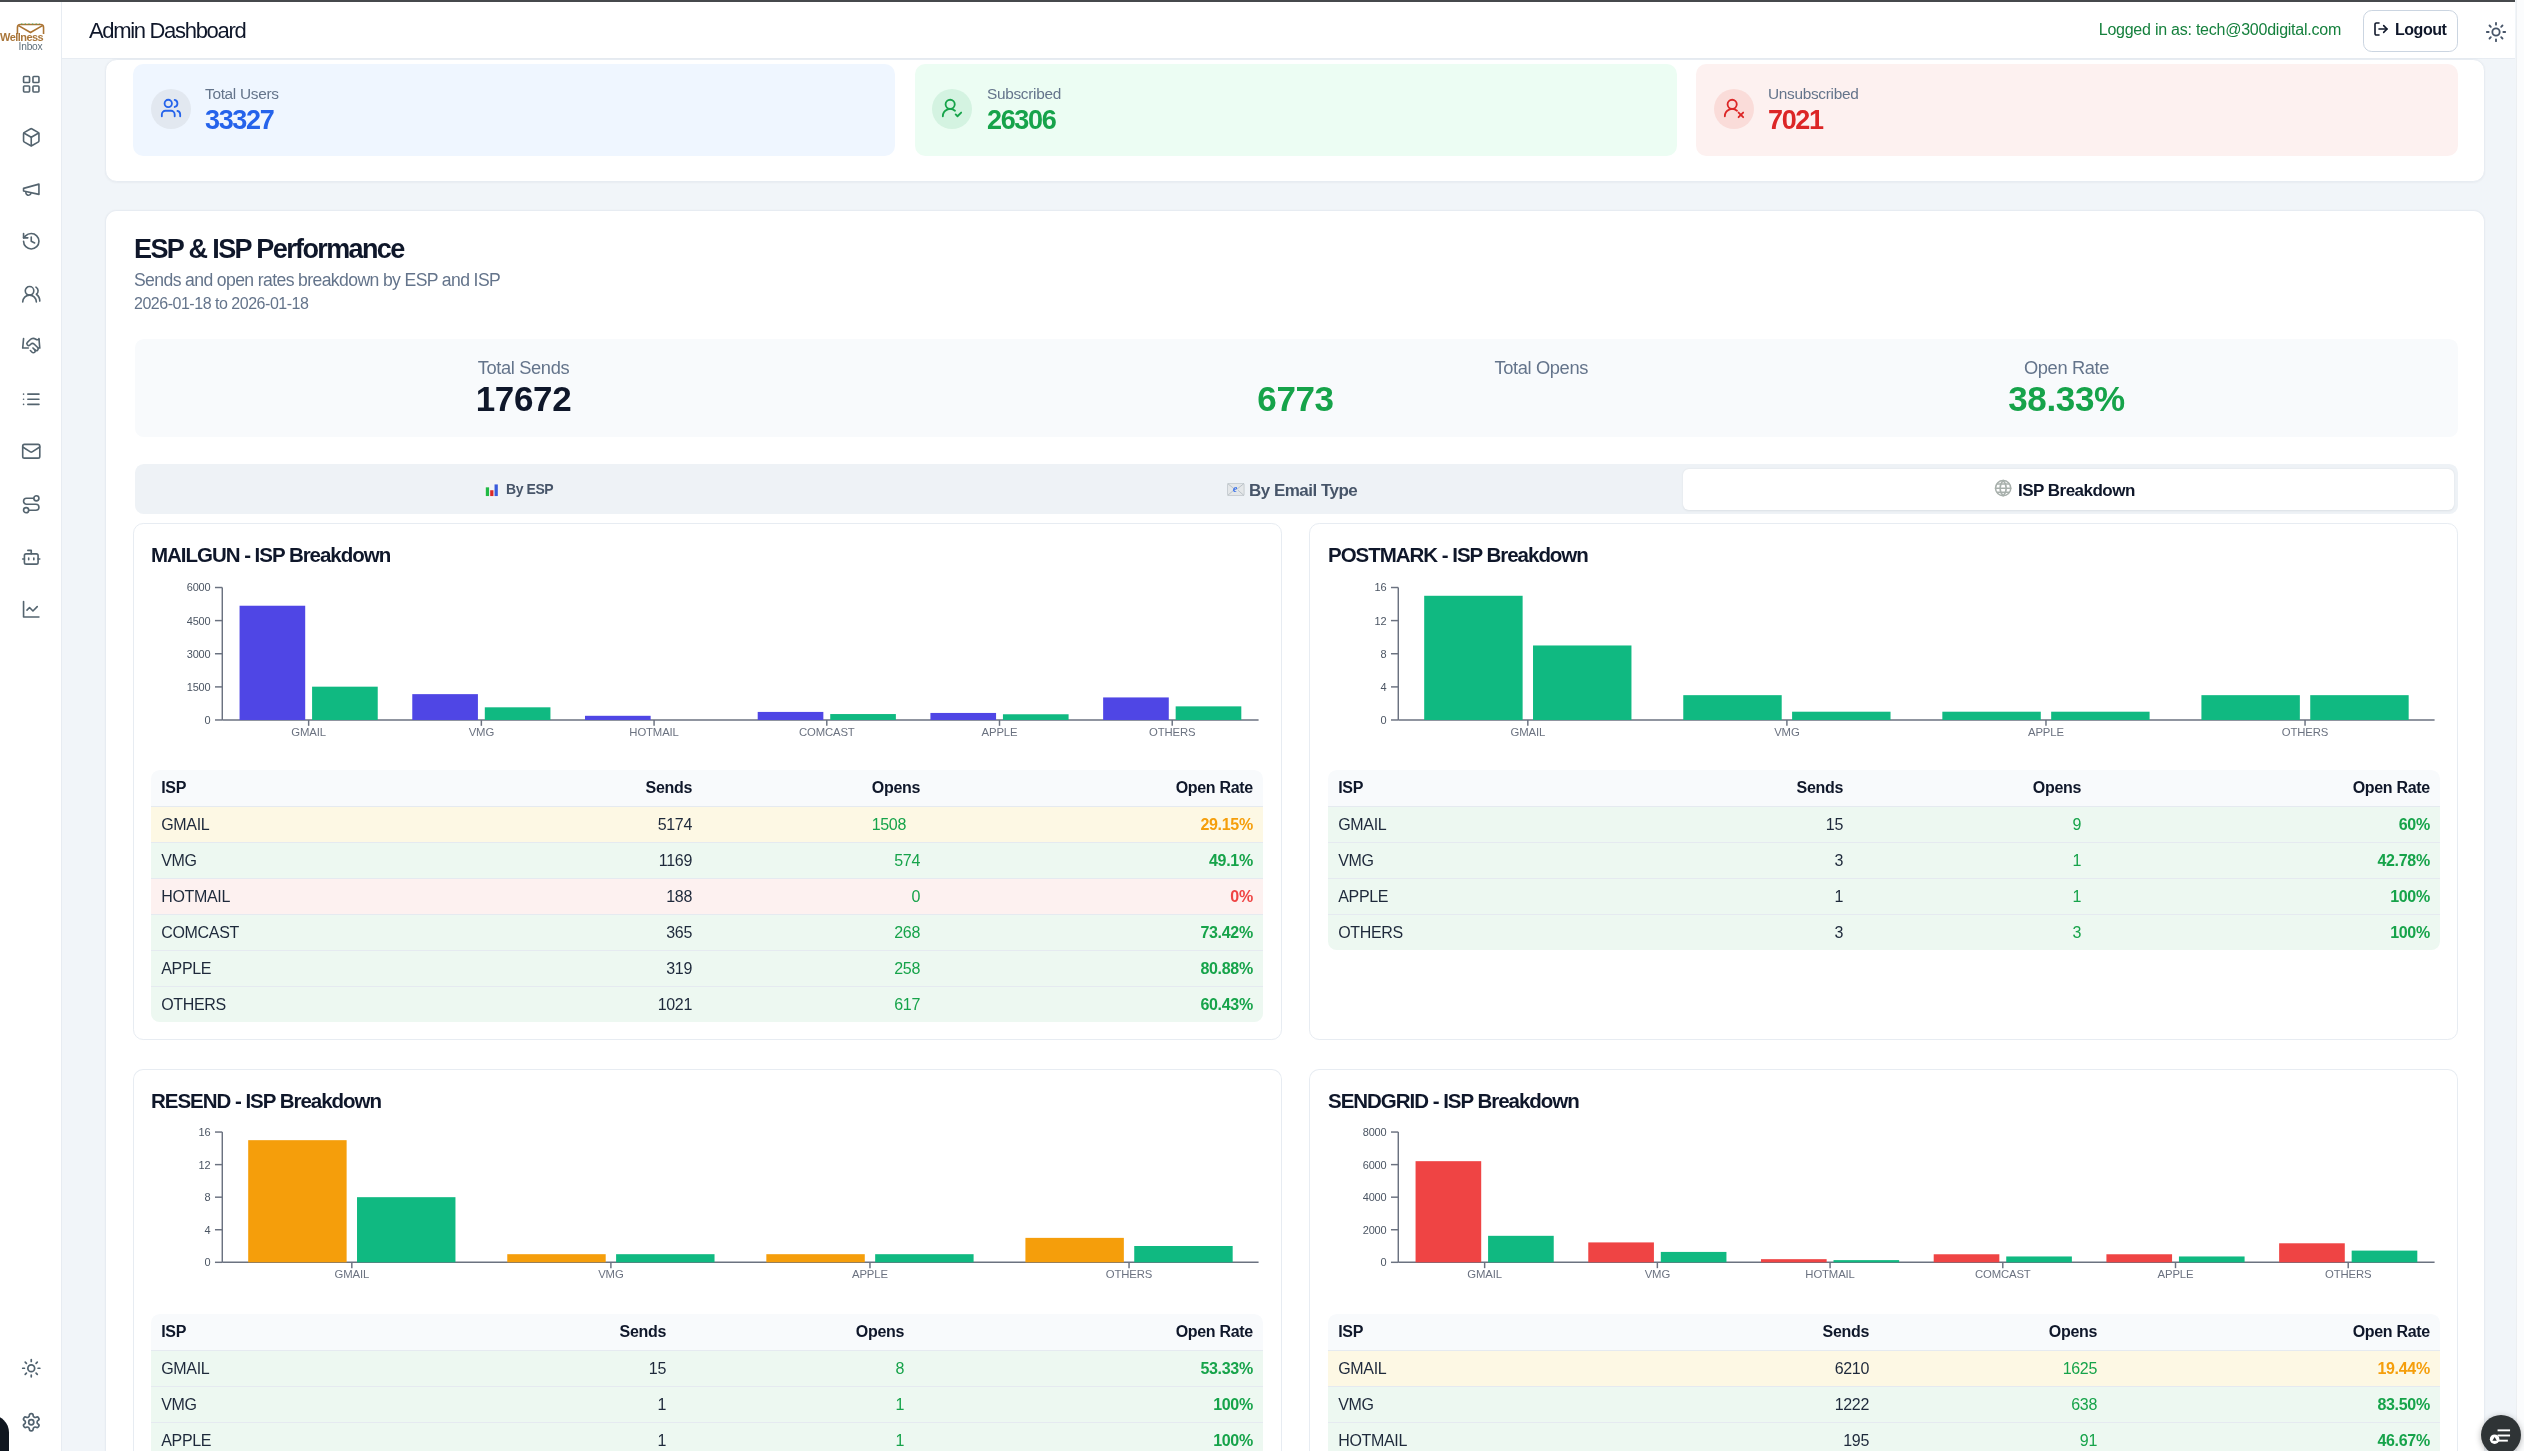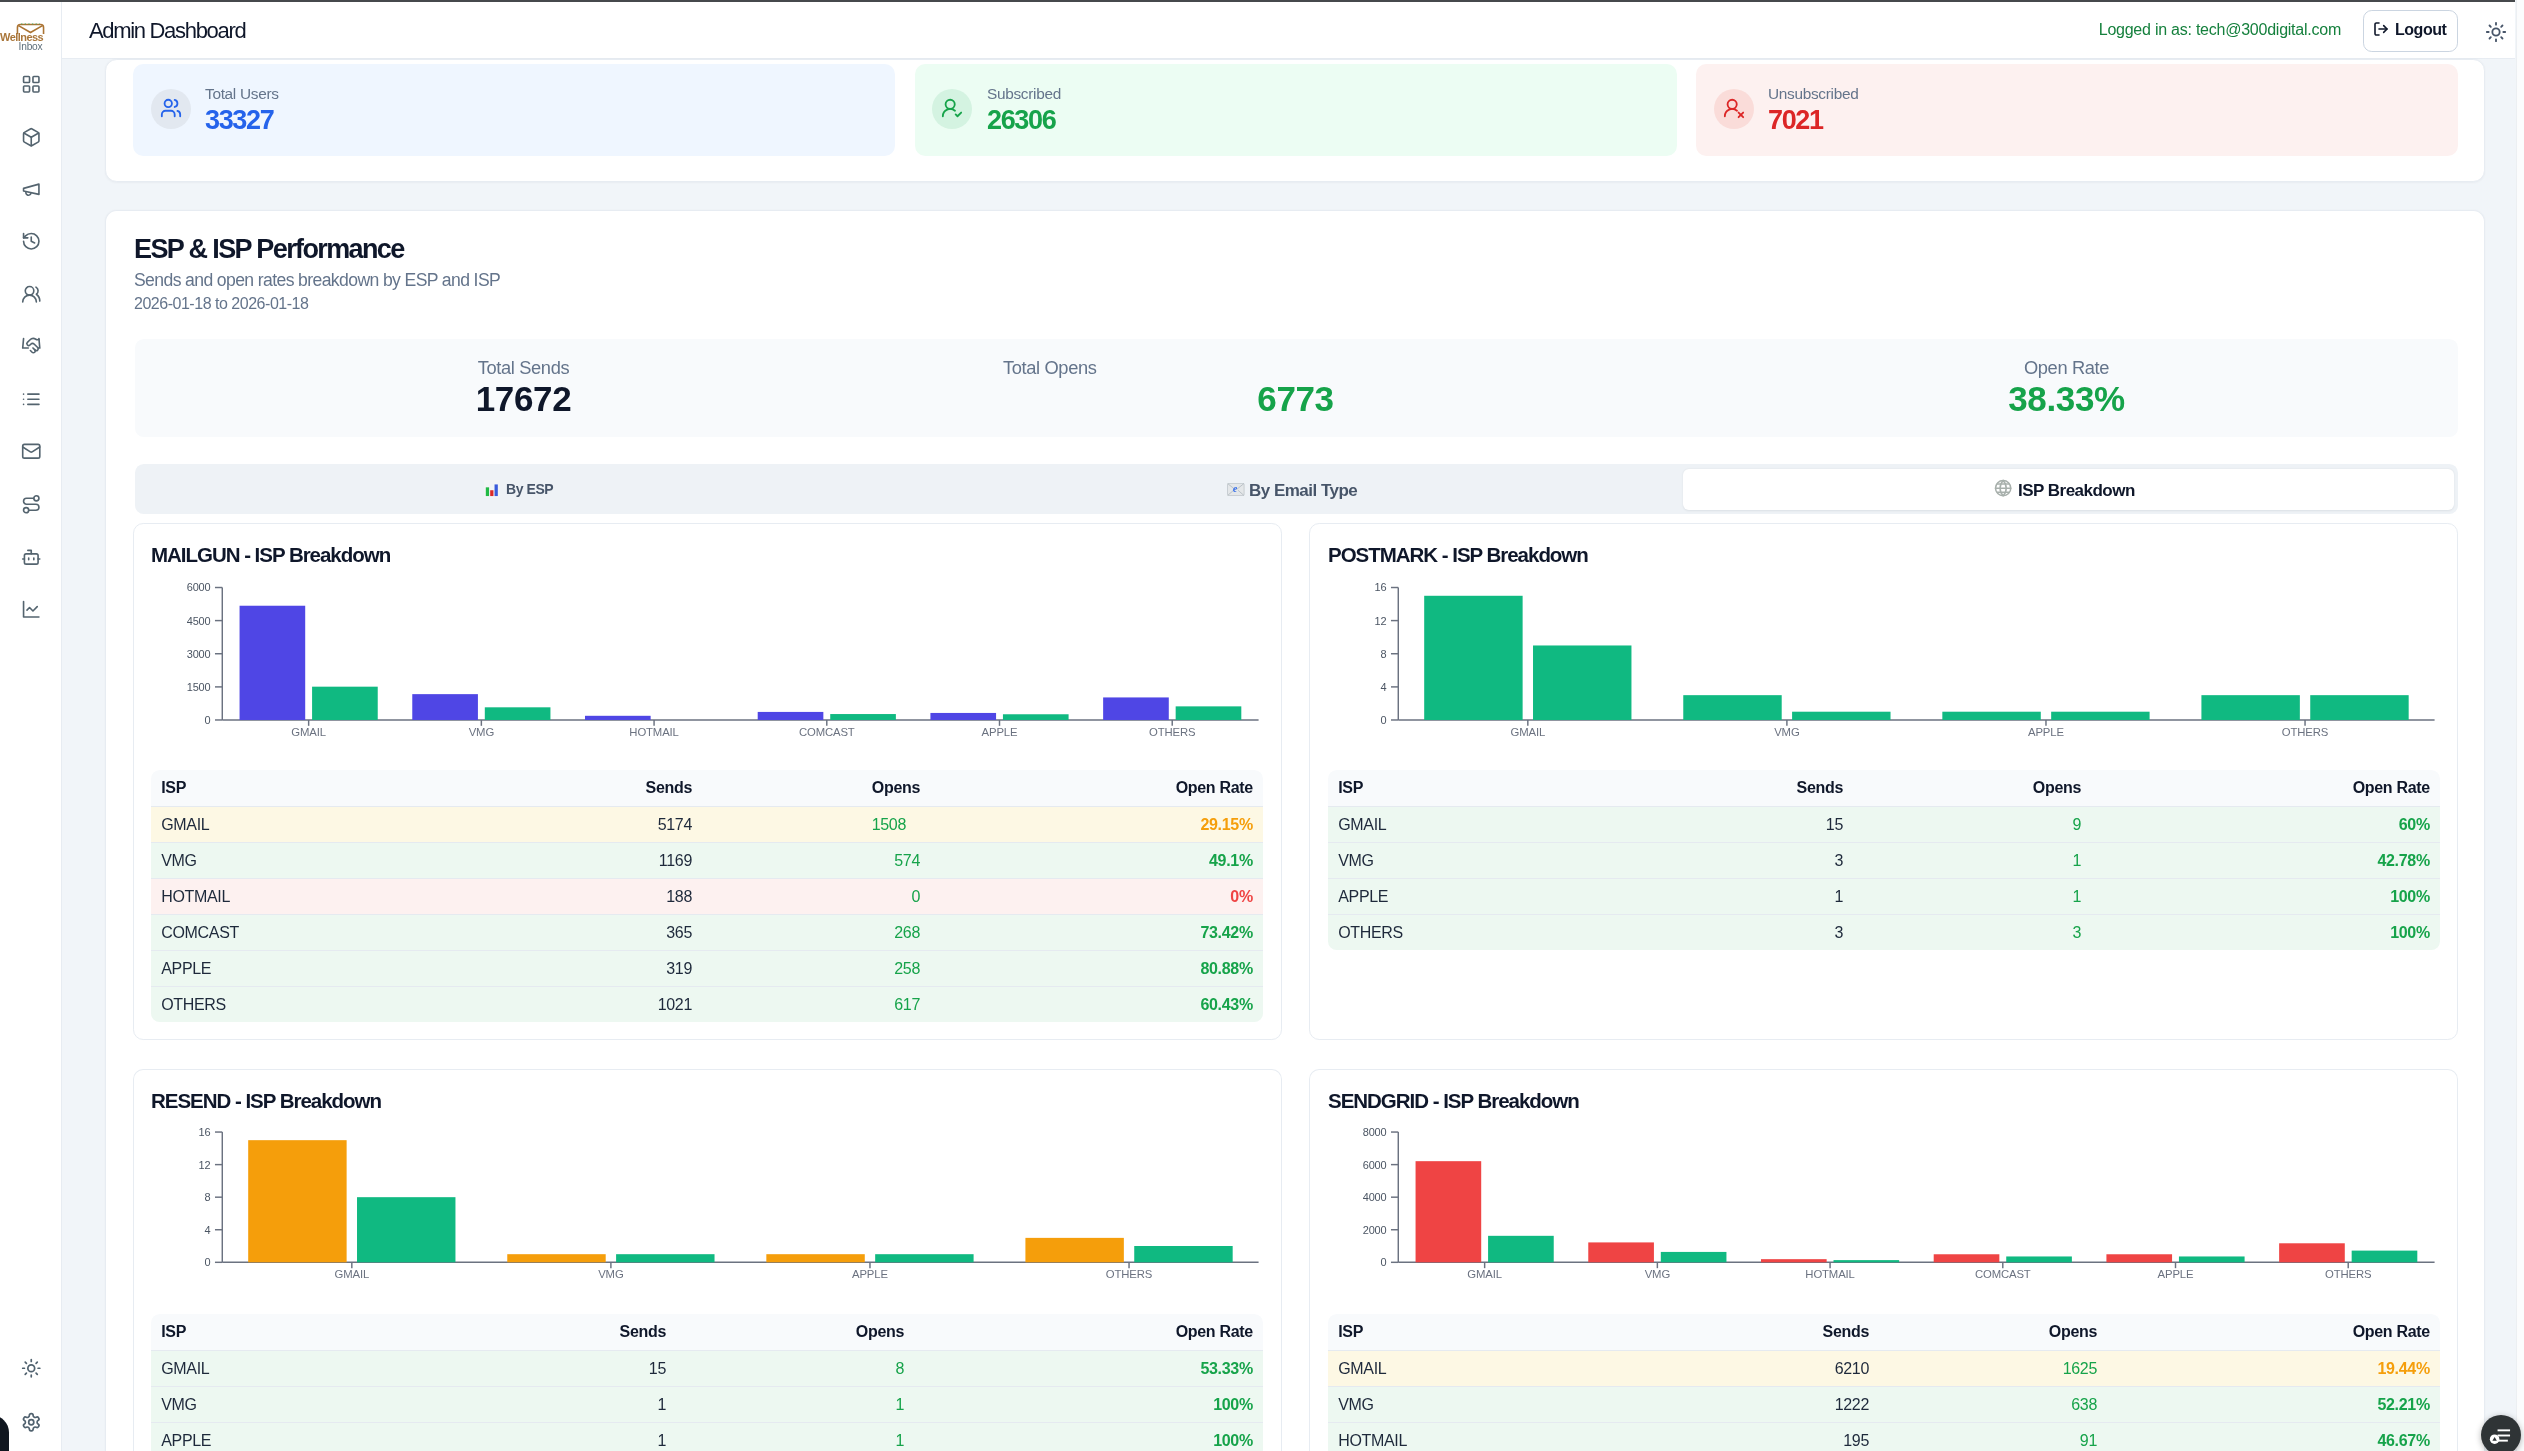--- a/index.html
+++ b/index.html
@@ -166,21 +166,21 @@
   </svg>
 <div class="statlabel" style="left:1768px;top:86px">Unsubscribed</div>
 <div class="statval" style="left:1768px;top:107px;color:#dc2626">7021</div>
 <div class="card" style="left:105px;top:210px;width:2380px;height:1281px;border-bottom:none"></div>
 <div class="t" style="left:134px;top:236px;font-size:27px;font-weight:bold;color:#0f172a;letter-spacing:-0.06em">ESP &amp; ISP Performance</div>
 <div class="t" style="left:134px;top:272px;font-size:17.6px;color:#64748b;letter-spacing:-0.035em">Sends and open rates breakdown by ESP and ISP</div>
 <div class="t" style="left:134px;top:296px;font-size:16px;color:#64748b;letter-spacing:-0.03em">2026-01-18 to 2026-01-18</div>
 <div class="abs" style="left:135px;top:339px;width:2323px;height:98px;background:#f8fafc;border-radius:8.8px"></div>
 <div class="abs" style="left:231px;top:359px;width:585px;text-align:center;font-size:18.3px;color:#64748b;line-height:1;letter-spacing:-0.02em">Total Sends</div>
 <div class="abs" style="left:231px;top:381px;width:585px;text-align:center;font-size:35px;font-weight:bold;color:#0f172a;line-height:1;letter-spacing:-0.01em">17672</div>
-<div class="abs" style="left:1003px;top:359px;width:585px;text-align:left;font-size:18.3px;color:#64748b;line-height:1;letter-spacing:-0.02em">Total Opens</div>
+<div class="abs" style="left:1003px;top:359px;width:585px;text-align:right;font-size:18.3px;color:#64748b;line-height:1;letter-spacing:-0.02em">Total Opens</div>
 <div class="abs" style="left:1003px;top:381px;width:585px;text-align:center;font-size:35px;font-weight:bold;color:#16a34a;line-height:1;letter-spacing:-0.01em">6773</div>
 <div class="abs" style="left:1774px;top:359px;width:585px;text-align:center;font-size:18.3px;color:#64748b;line-height:1;letter-spacing:-0.02em">Open Rate</div>
 <div class="abs" style="left:1774px;top:381px;width:585px;text-align:center;font-size:35px;font-weight:bold;color:#16a34a;line-height:1;letter-spacing:-0.01em">38.33%</div>
 <div class="abs" style="left:135px;top:464px;width:2323px;height:50px;background:#eef2f6;border-radius:8.8px"></div>
 <div class="abs" style="left:1683px;top:469px;width:771px;height:41px;background:#fff;border-radius:5.9px;box-shadow:0 0.7px 2.2px rgba(15,23,42,.08)"></div>
 <svg class="abs" style="left:484px;top:480px" width="16" height="18.3" viewBox="0 0 22 25">
     <rect x="0" y="0" width="22" height="25" rx="2" fill="#f3f4f6"></rect>
     <rect x="2.5" y="10" width="4.5" height="12" fill="#21ba45"></rect>
     <rect x="8.5" y="14" width="4.5" height="8" fill="#db2828"></rect>
     <rect x="14.5" y="6" width="4.5" height="16" fill="#3b5bdb"></rect>
@@ -455,21 +455,21 @@
     <div class="trow rowy">
       <span class="cisp">GMAIL</span>
       <span class="num dark" style="right:571px">6210</span>
       <span class="num grn" style="right:343px">1625</span>
       <span class="num b amb" style="right:10.2px">19.44%</span>
     </div>
     <div class="trow rowg">
       <span class="cisp">VMG</span>
       <span class="num dark" style="right:571px">1222</span>
       <span class="num grn" style="right:343px">638</span>
-      <span class="num b grnb" style="right:10.2px">52.21%</span>
+      <span class="num b grnb" style="right:10.2px">83.50%</span>
     </div>
     <div class="trow rowg">
       <span class="cisp">HOTMAIL</span>
       <span class="num dark" style="right:571px">195</span>
       <span class="num grn" style="right:343px">91</span>
       <span class="num b grnb" style="right:10.2px">46.67%</span>
     </div>
   </div>
 <div class="abs" style="left:-29px;top:1415px;width:38px;height:88px;border-radius:17.6px;background:#10161f"></div>
 <div class="abs" style="left:2481px;top:1415px;width:40px;height:40px;border-radius:50%;background:#2f3436;box-shadow:0 1.5px 5.9px rgba(0,0,0,.3)"></div>

